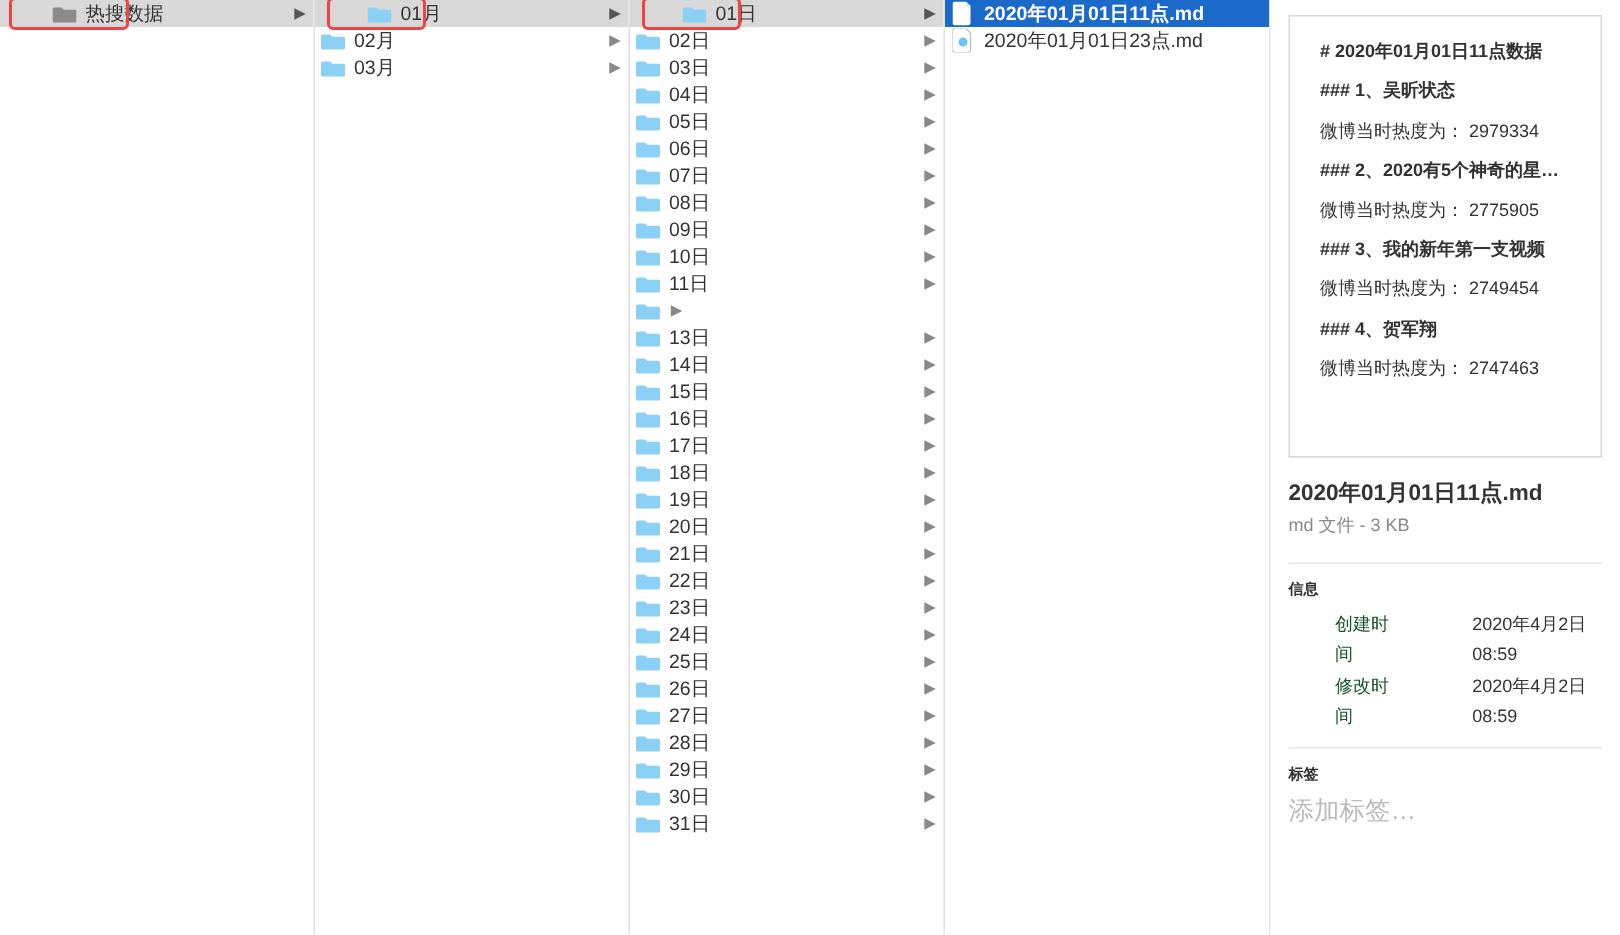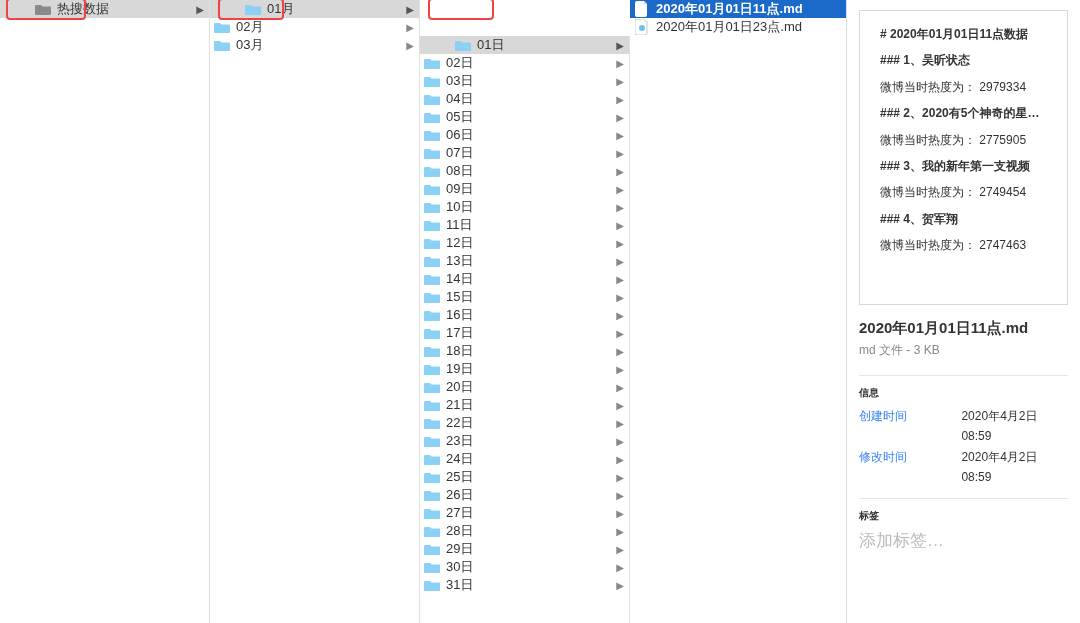--- a/index.html
+++ b/index.html
@@ -1,21 +1,21 @@
 <!DOCTYPE html>
 <html><head>
 <meta charset="utf-8">
 <style>
   * { margin:0; padding:0; box-sizing:border-box; }
   html,body { width:1080px; height:623px; font-family:"Helvetica Neue",Arial,sans-serif; font-size:13px; color:#333; background:#fff; overflow:hidden; }
   .container { display:flex; height:623px; }
   .col { border-right:1px solid #e0e0e0; overflow-y:auto; }
   .col1 { width:210px; }
   .col2 { width:210px; }
-  .col3 { width:210px;margin-top:36px; }
+  .col3 { width:210px; }
   .col4 { width:217px; }
   .preview { flex:1; background:#fff; padding:10px 12px; overflow-y:auto; }
   .row { display:flex; align-items:center; height:18px; padding:0 4px; cursor:default; user-select:none; }
   .row.highlighted { background:#d8d8d8;padding-left:35px; }
   .row.selected { background:#1b6ac9; color:#fff; }
   .folder-icon { width:16px; height:14px; margin-right:6px; display:inline-block; position:relative; }
   .folder-icon svg { width:16px; height:14px; display:block; }
   .txt { flex:1; white-space:nowrap; overflow:hidden; text-overflow:ellipsis; }
   .chev { width:10px; text-align:center; color:#888; font-size:10px; }
   .row.highlighted .chev { color:#555; }
@@ -24,21 +24,21 @@
   .file-icon { width:16px; height:16px; margin-right:6px; display:inline-block; position:relative; }
   .file-icon svg { width:14px; height:16px; display:block; margin:0 auto; }
   .row.selected .txt { font-weight:600; }
   .preview-text { border:1px solid #d8d8d8; padding:10px 20px; font-size:12px; line-height:2.2; white-space:nowrap; min-height:295px; margin-bottom:14px; }
   .preview-text div { overflow:hidden; text-overflow:ellipsis; }
   .preview-text .bold { font-weight:600; }
   .file-title { font-size:15px; font-weight:600; margin-bottom:4px; }
   .file-sub { font-size:12px; color:#888; margin-bottom:16px; }
   .section-h { font-size:10px; font-weight:600; margin-top:6px; margin-bottom:6px; }
   .info-row { display:flex; font-size:12px; color:#666; line-height:1.7; }
-  .info-row .k { width:60px; color:#3b82f6; }
+  .info-row .k { width:60px; color:#14532d;margin-left:31px; }
   .info-row .v { color:#333;margin-left:44px; }
   .tag-placeholder { font-size:17px; color:#bbb; margin-top:4px; }
   .divider { border-top:1px solid #e6e6e6; margin:10px 0; }
 </style>
 </head>
 <body>
 
 <div class="container">
 
   <div class="col col1">
@@ -182,21 +182,20 @@
         </span>
         <span class="txt">11日</span>
         <span class="chev">▶</span>
       </div>
       <div class="row">
         <span class="folder-icon">
           <svg viewBox="0 0 16 14">
             <path d="M1 3 h5 l1.5 1.5 H15 a1 1 0 0 1 1 1 V12 a1 1 0 0 1 -1 1 H1 a1 1 0 0 1 -1 -1 V4 a1 1 0 0 1 1 -1 z" fill="#8bd0f5"></path>
           </svg>
         </span>
-        <span class="txt">12日</span>
         <span class="chev">▶</span>
       </div>
       <div class="row">
         <span class="folder-icon">
           <svg viewBox="0 0 16 14">
             <path d="M1 3 h5 l1.5 1.5 H15 a1 1 0 0 1 1 1 V12 a1 1 0 0 1 -1 1 H1 a1 1 0 0 1 -1 -1 V4 a1 1 0 0 1 1 -1 z" fill="#8bd0f5"></path>
           </svg>
         </span>
         <span class="txt">13日</span>
         <span class="chev">▶</span>

